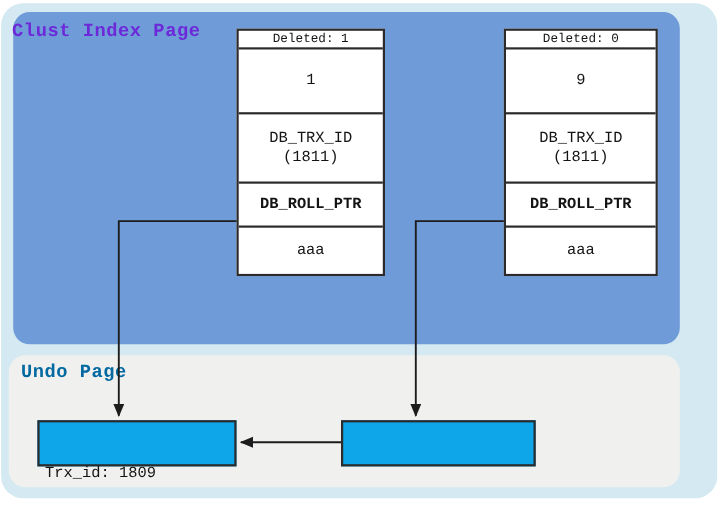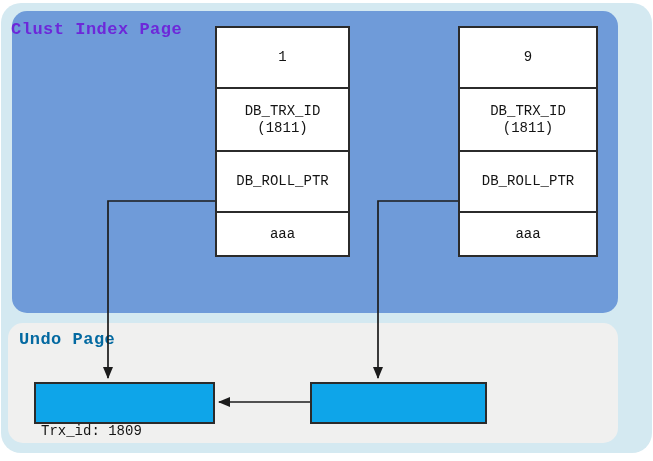--- a/index.html
+++ b/index.html
@@ -56,21 +56,21 @@
     align-items:center;justify-content:center;
     border-top:2px solid var(--box-border);
     font-size:14px;text-align:center;
     line-height:17px;
     white-space:pre;
   }
   .rec-row:first-child{border-top:none;}
   .rh-deleted{height:15px;font-size:11.5px;line-height:13px;}
   .rh-key{height:59px;}
   .rh-trx{height:63px;}
-  .rh-roll{height:61px;}
+  .rh-roll{height:40px;font-weight:bold;}
   .rh-data{height:44px;}
 
   .undo-box{
     position:absolute;top:382px;height:42px;
     background:#0ea5e9;
     border:2px solid var(--box-border);
   }
   .undo-record-box{
     left:34px;width:181px;
     font-size:14px;line-height:18px;
@@ -91,30 +91,32 @@
 
   <div class="outer-panel"></div>
 
   <div class="clust-region"></div>
   <div class="undo-region"></div>
 
   <div class="region-title clust-title">Clust Index Page</div>
   <div class="region-title undo-title">Undo Page</div>
 
   <div class="rec-table rec-table-left">
+    <div class="rec-row rh-deleted">Deleted: 1</div>
     <div class="rec-row rh-key">1</div>
     <div class="rec-row rh-trx">
       <span>DB_TRX_ID</span>
       <span>(1811)</span>
     </div>
     <div class="rec-row rh-roll">DB_ROLL_PTR</div>
     <div class="rec-row rh-data">aaa</div>
   </div>
 
   <div class="rec-table rec-table-right">
+    <div class="rec-row rh-deleted">Deleted: 0</div>
     <div class="rec-row rh-key">9</div>
     <div class="rec-row rh-trx">
       <span>DB_TRX_ID</span>
       <span>(1811)</span>
     </div>
     <div class="rec-row rh-roll">DB_ROLL_PTR</div>
     <div class="rec-row rh-data">aaa</div>
   </div>
 
   <div class="undo-box undo-record-box">

